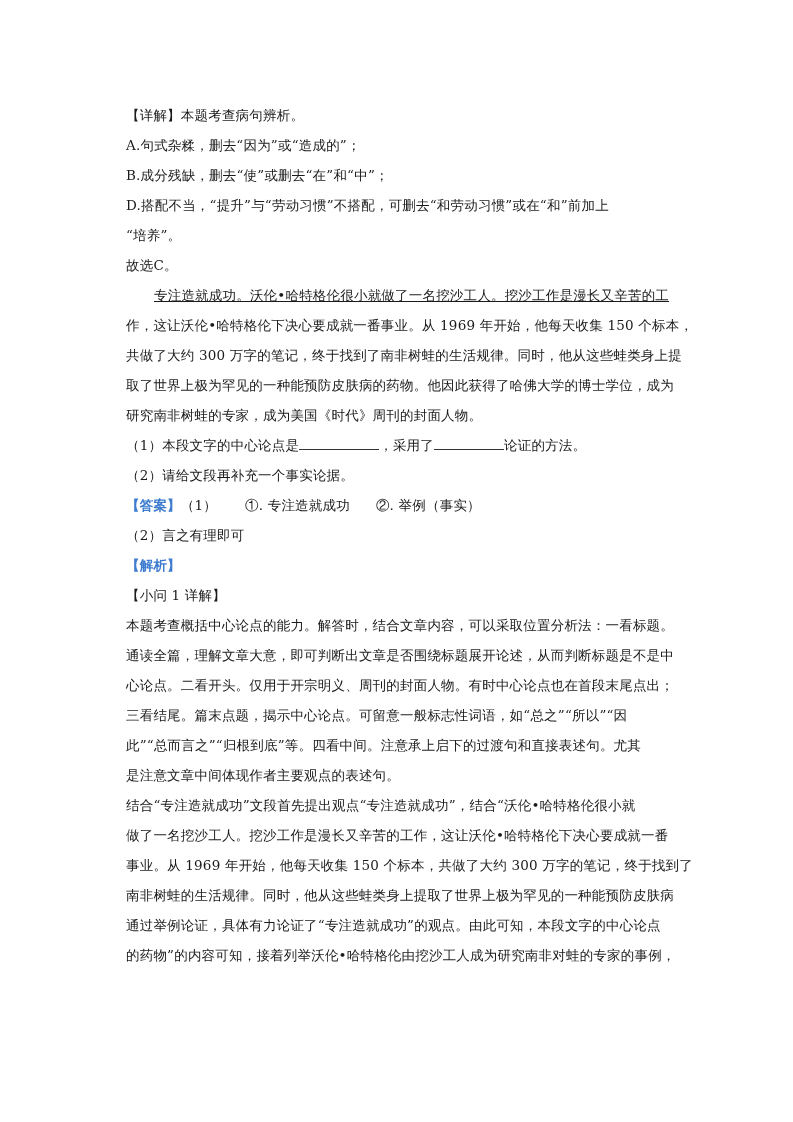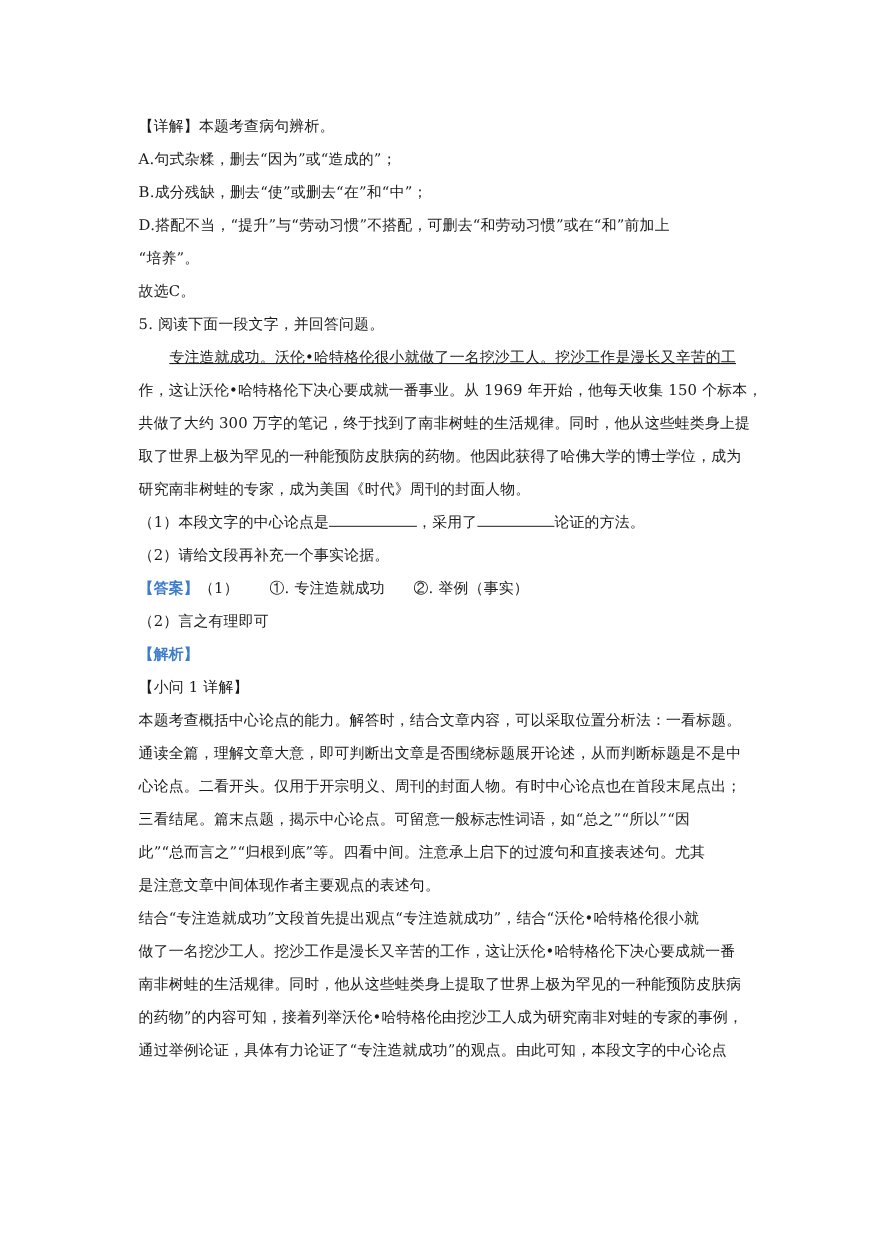--- a/index.html
+++ b/index.html
@@ -21,21 +21,20 @@
     <span>【详解】</span><span>本题考查病句辨析。</span>
   </div>
 
   <div class="line">A.句式杂糅，删去“因为”或“造成的”；</div>
   <div class="line">B.成分残缺，删去“使”或删去“在”和“中”；</div>
   <div class="line">D.搭配不当，“提升”与“劳动习惯”不搭配，可删去“和劳动习惯”或在“和”前加上</div>
   <div class="line">“培养”。</div>
 
   <div class="line">故选C。</div>
 
-  <div class="line">5. 阅读下面一段文字，并回答问题。</div>
 
   <div class="line indent">专注造就成功。沃伦•哈特格伦很小就做了一名挖沙工人。挖沙工作是漫长又辛苦的工</div>
   <div class="line">作，这让沃伦•哈特格伦下决心要成就一番事业。从 1969 年开始，他每天收集 150 个标本，</div>
   <div class="line">共做了大约 300 万字的笔记，终于找到了南非树蛙的生活规律。同时，他从这些蛙类身上提</div>
   <div class="line">取了世界上极为罕见的一种能预防皮肤病的药物。他因此获得了哈佛大学的博士学位，成为</div>
   <div class="line">研究南非树蛙的专家，成为美国《时代》周刊的封面人物。</div>
 
   <div class="line">
     <span>（1）本段文字的中心论点是</span><span class="blank" style="width:80px"></span><span>，采用了</span><span class="blank" style="width:70px"></span><span>论证的方法。</span>
   </div>
@@ -51,17 +50,18 @@
 
   <div class="line">本题考查概括中心论点的能力。解答时，结合文章内容，可以采取位置分析法：一看标题。</div>
   <div class="line">通读全篇，理解文章大意，即可判断出文章是否围绕标题展开论述，从而判断标题是不是中</div>
   <div class="line">心论点。二看开头。仅用于开宗明义、周刊的封面人物。有时中心论点也在首段末尾点出；</div>
   <div class="line">三看结尾。篇末点题，揭示中心论点。可留意一般标志性词语，如“总之”“所以”“因</div>
   <div class="line">此”“总而言之”“归根到底”等。四看中间。注意承上启下的过渡句和直接表述句。尤其</div>
   <div class="line">是注意文章中间体现作者主要观点的表述句。</div>
 
   <div class="line">结合“专注造就成功”文段首先提出观点“专注造就成功”，结合“沃伦•哈特格伦很小就</div>
   <div class="line">做了一名挖沙工人。挖沙工作是漫长又辛苦的工作，这让沃伦•哈特格伦下决心要成就一番</div>
+  <div class="line">事业。从 1969 年开始，他每天收集 150 个标本，共做了大约 300 万字的笔记，终于找到了</div>
   <div class="line">南非树蛙的生活规律。同时，他从这些蛙类身上提取了世界上极为罕见的一种能预防皮肤病</div>
+  <div class="line">通过举例论证，具体有力论证了“专注造就成功”的观点。由此可知，本段文字的中心论点</div>
   <div class="line">的药物”的内容可知，接着列举沃伦•哈特格伦由挖沙工人成为研究南非对蛙的专家的事例，</div>
-  <div class="line">通过举例论证，具体有力论证了“专注造就成功”的观点。由此可知，本段文字的中心论点</div>
 
 </div>
 
 </body></html>

